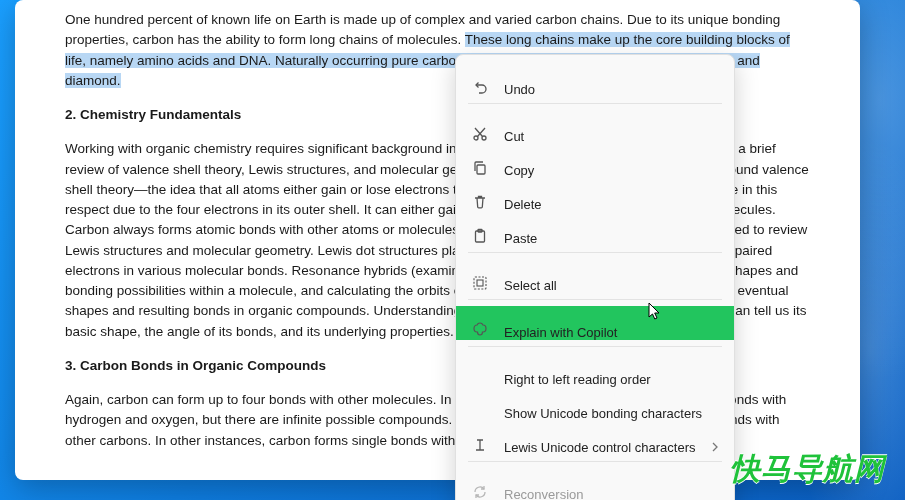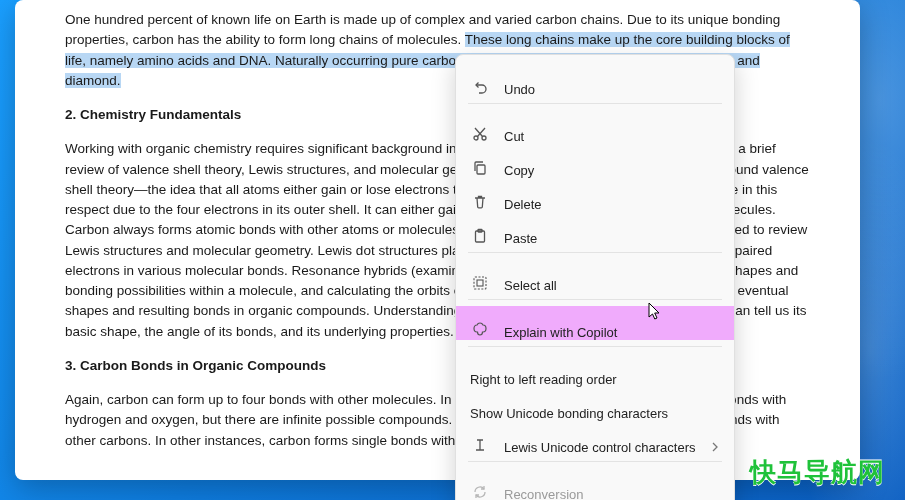--- a/index.html
+++ b/index.html
@@ -51,45 +51,46 @@
     color: #222;
   }
   .ctx-item {
     display: flex;
     align-items: flex-end;
     height: 34px;
     padding: 0 14px 0 14px;
     cursor: default;
     position: relative;
   }
-  .ctx-item.hover { background: #f0abfc; }
+  .ctx-item.hover { background: #22c55e; }
   .ctx-item.disabled { color: #9a9a9a; }
   .ctx-icon {
     width: 20px; height: 20px;
     display: flex; align-items: center; justify-content: center;
     margin-right: 14px;
     color: #555;
   }
   .ctx-item.disabled .ctx-icon { color: #b6b6b6; }
   .ctx-label { flex: 1; white-space: nowrap; overflow: hidden; text-overflow: ellipsis; }
   .ctx-chevron { color: #777; font-size: 12px; margin-left: 6px; }
   .ctx-sep { height: 1px; background: #e3e3e3; margin: 6px 12px; }
-  .no-icon { }
+  .no-icon { margin-left: 34px; }
   .cursor {
     position: absolute;
     top: 302px; left: 648px;
     width: 14px; height: 20px;
     pointer-events: none;
   }
   
   .watermark {
     position: absolute;
     right: 20px; bottom: 10px;
-    font-size: 26px;
+    font-size: 30px;
     font-weight: 800;
+    font-style: italic;
     letter-spacing: 1px;
     color: #1fc23a;
     text-shadow: 0 1px 0 #fff, 0 -1px 0 #fff;
     white-space: nowrap;
     pointer-events: none;
   }
 </style>
 </head>
 <body>
 

